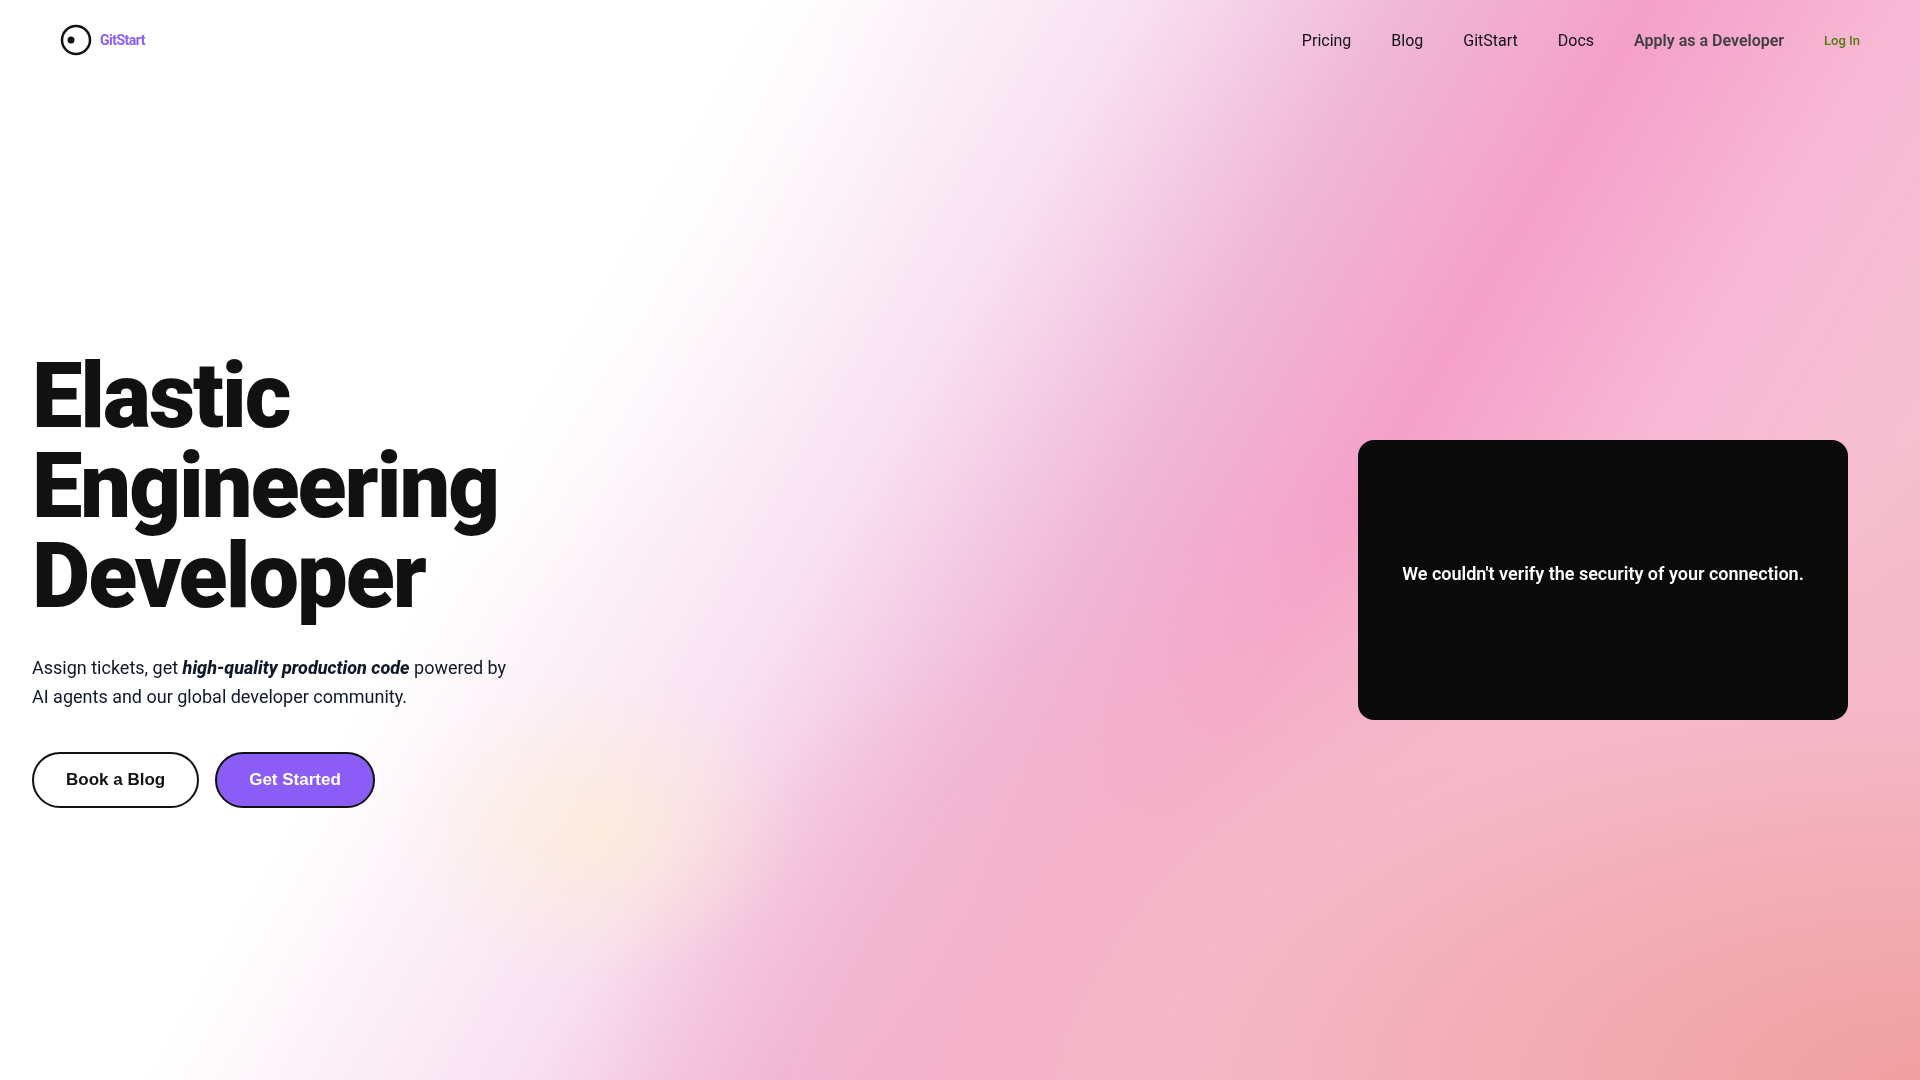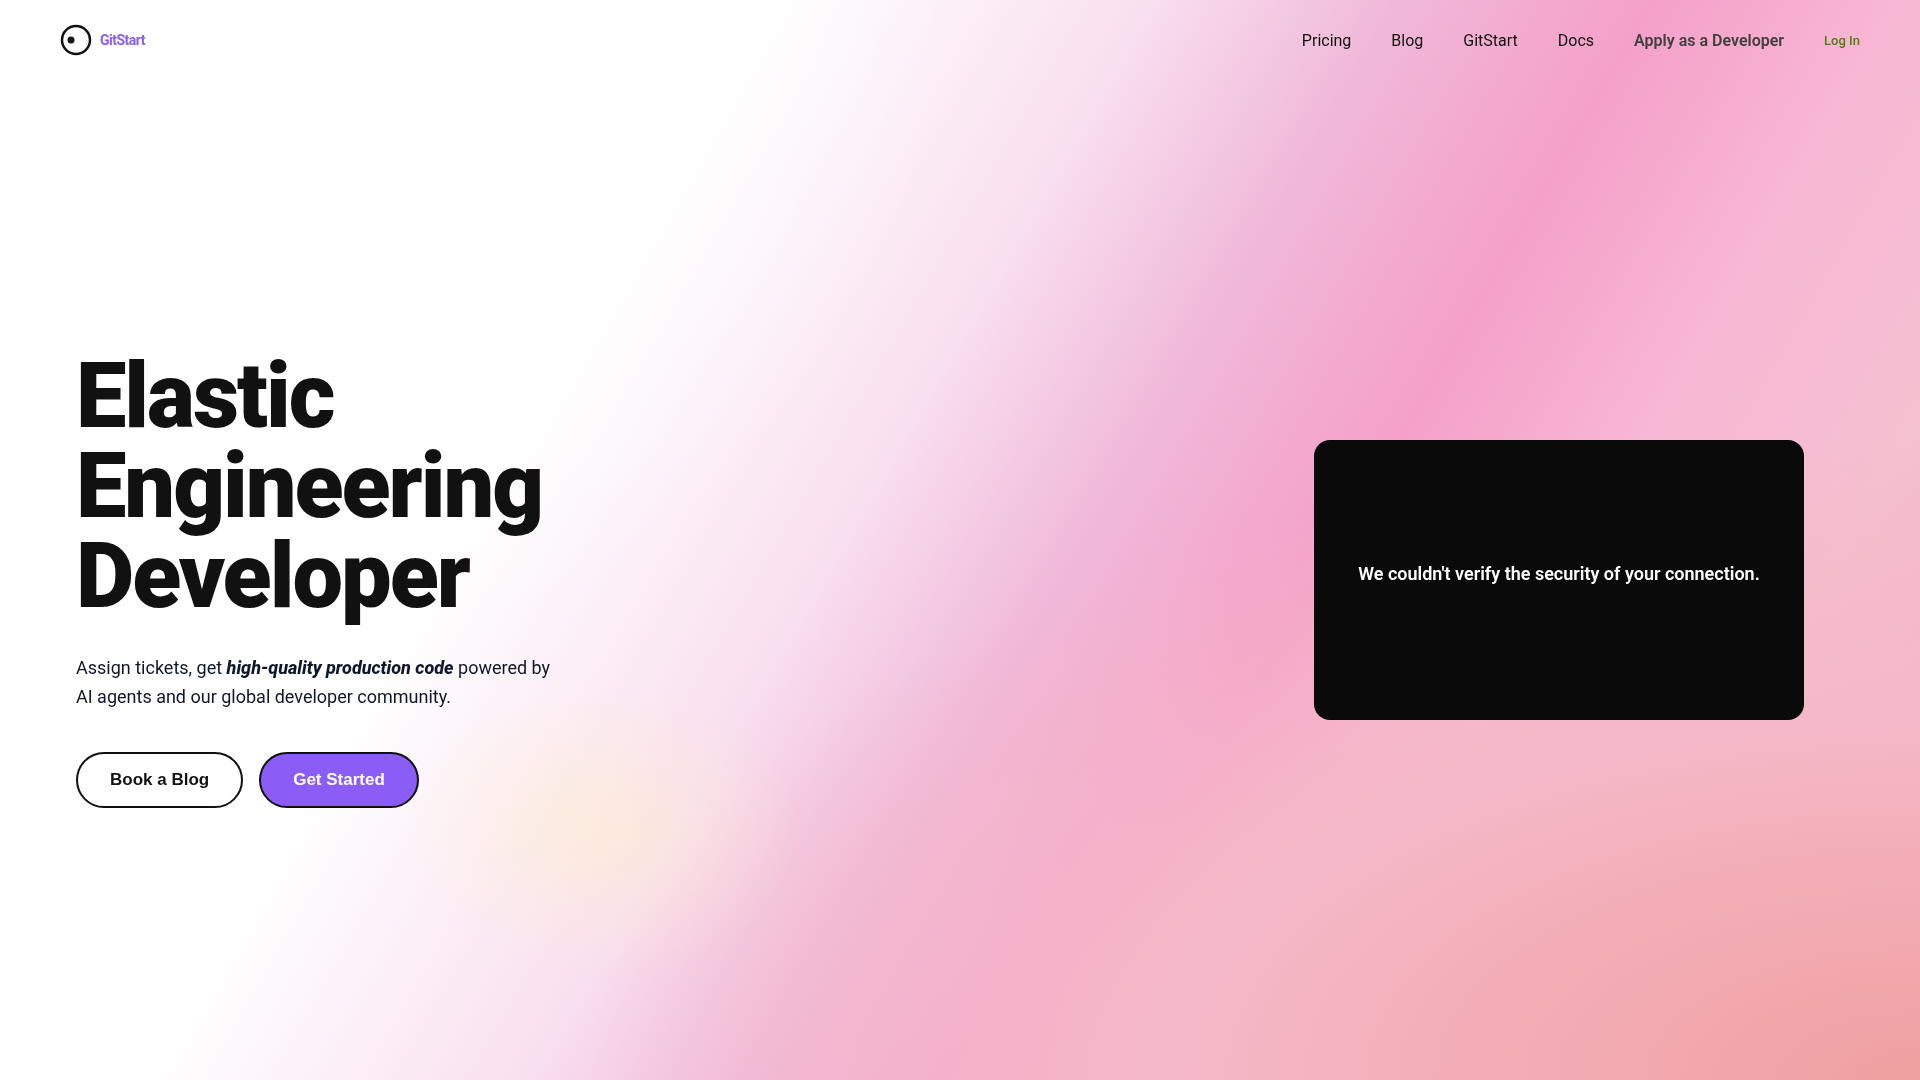--- a/index.html
+++ b/index.html
@@ -131,21 +131,21 @@
       cursor: pointer;
     }
 
     
     main {
       position: relative;
       z-index: 5;
       display: flex;
       align-items: center;
       justify-content: space-between;
-      padding: 0 76px;
+      padding: 0 32px;
       height: calc(1080px - 80px);
     }
 
     .hero-left {
       max-width: 600px;
       padding-top: 0;
     }
 
     .hero-title {
       font-size: 90px;

